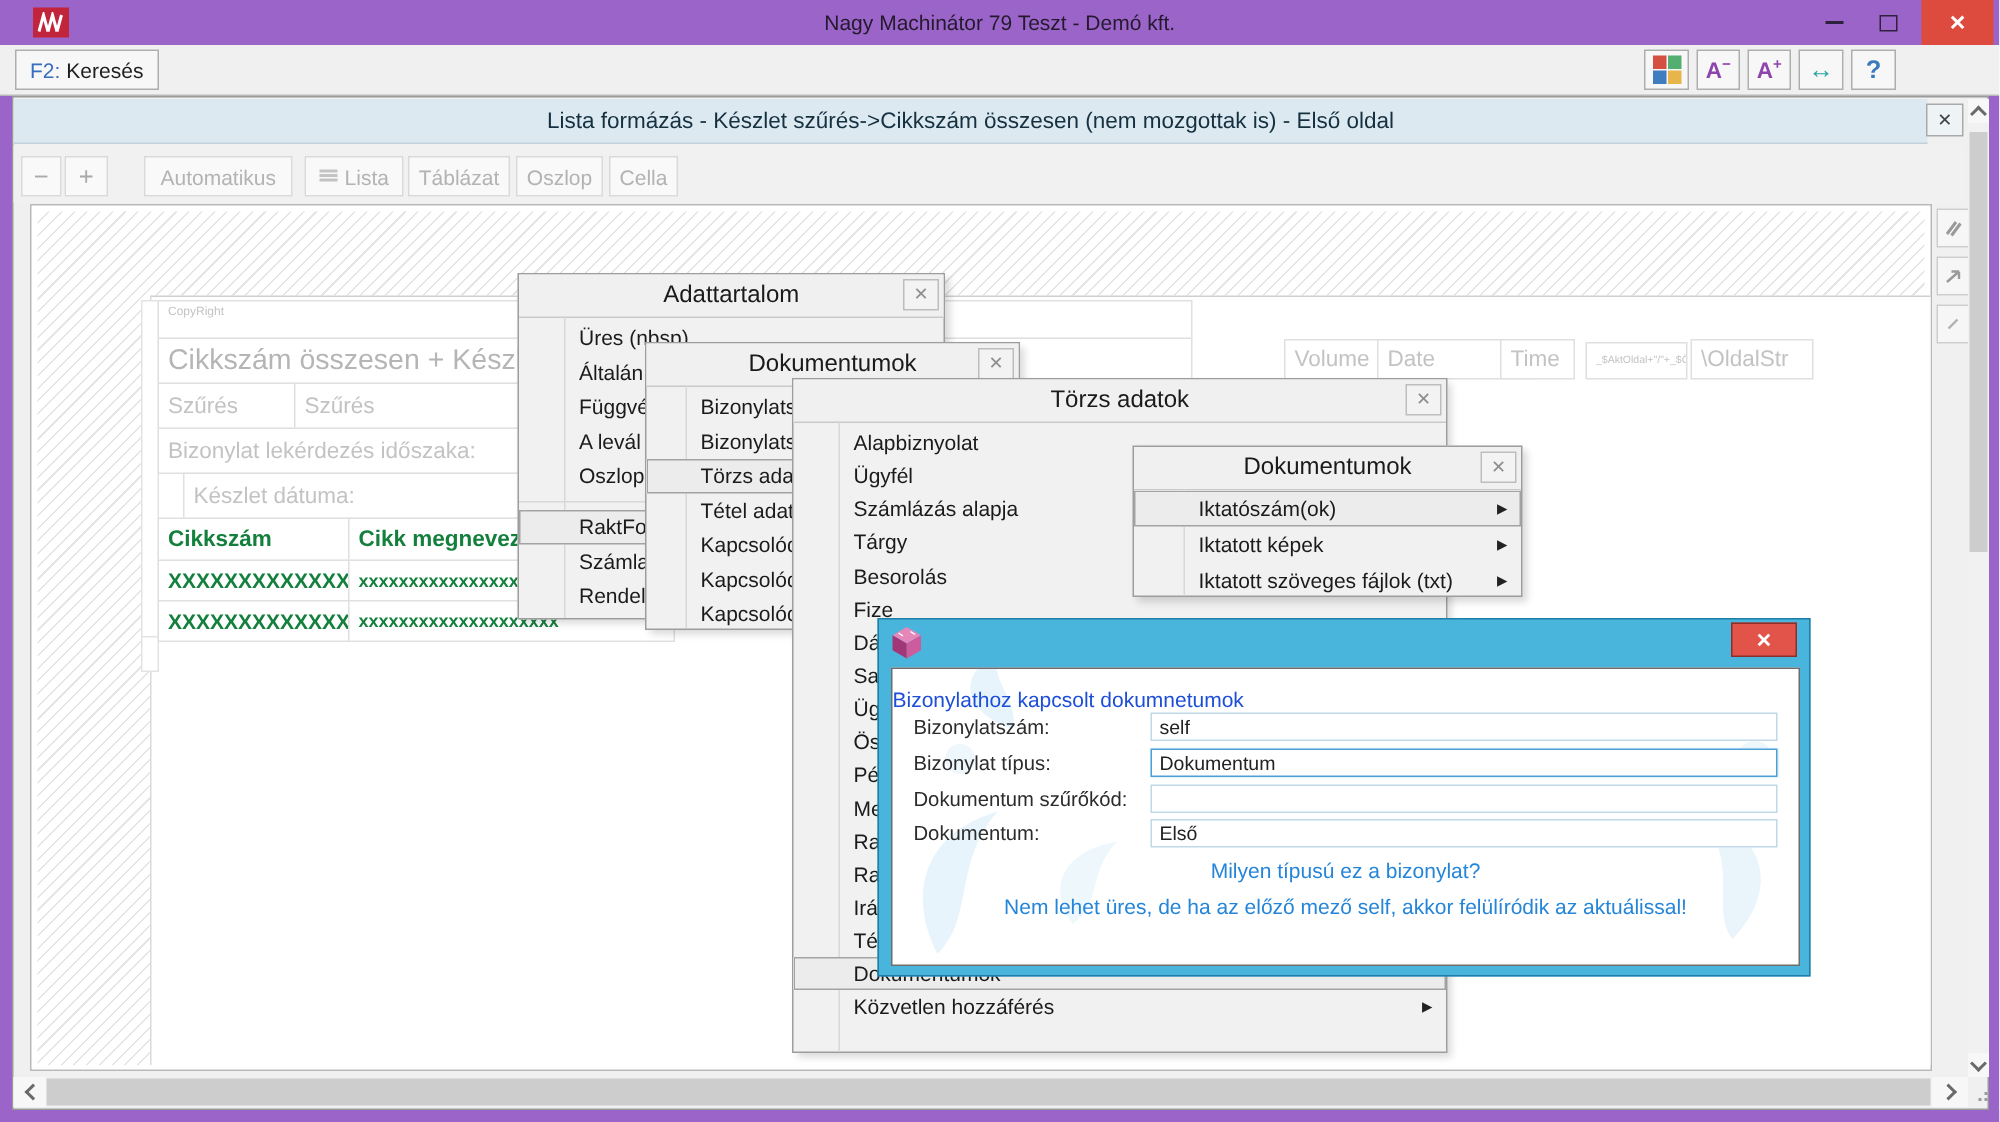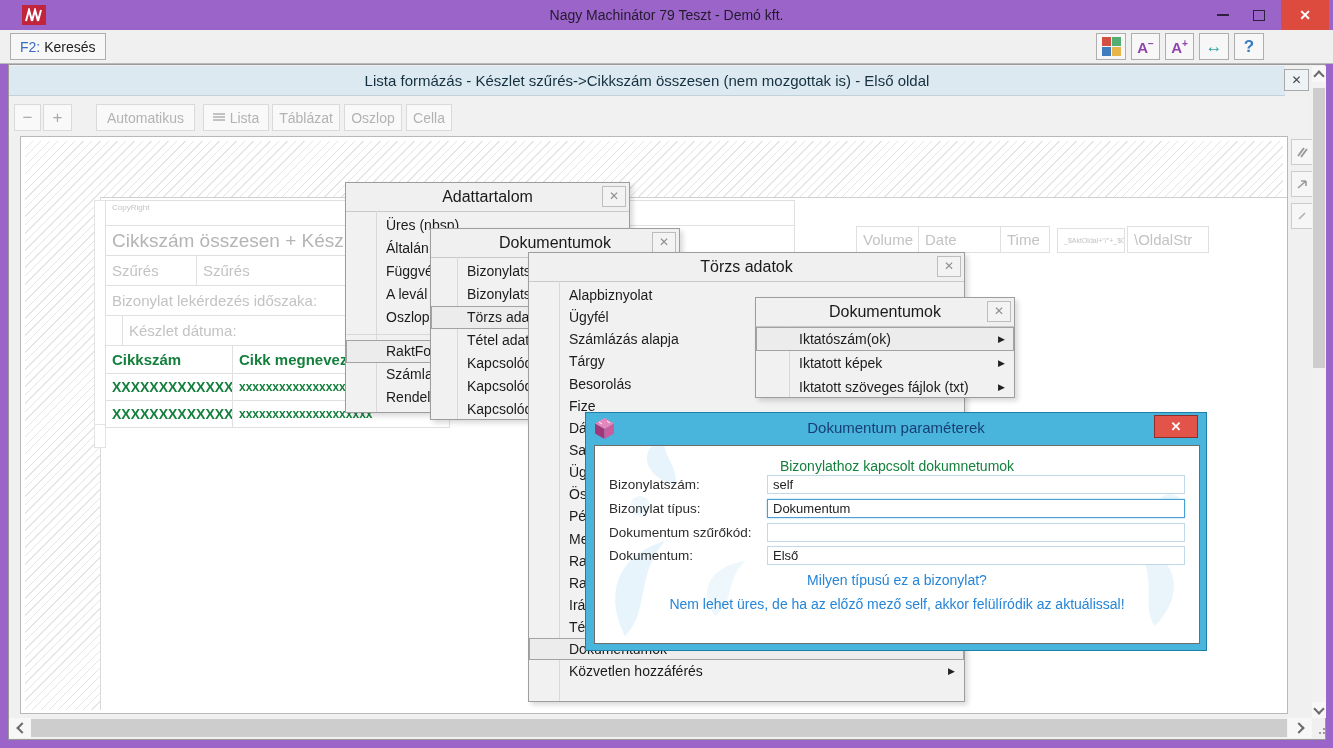--- a/index.html
+++ b/index.html
@@ -98,21 +98,21 @@
   .msep{height:1px;background:#d8d8d8;margin:5px 0;}
 
   
   .dialog{left:585px;top:412px;width:622px;height:239px;background:#49b4dc;border:1px solid #1d7fa6;box-sizing:border-box;z-index:50;}
   .dtitle{position:absolute;left:0;top:0;right:0;height:30px;text-align:center;line-height:30px;
           font-size:15px;color:#173f72;}
   .dicon{position:absolute;left:7px;top:4px;width:23px;height:23px;}
   .dclose{position:absolute;right:8px;top:2px;width:44px;height:23px;background:#e2544a;border:1px solid #8b2f28;
           color:#fff;font-size:13px;font-weight:bold;text-align:center;line-height:21px;box-sizing:border-box;}
   .dpanel{position:absolute;left:8px;top:32px;width:606px;height:199px;background:#fff;border:1px solid #6d6d6d;box-sizing:border-box;overflow:hidden;}
-  .dheader{position:absolute;left:0;top:12px;width:100%;text-align:center;font-size:14px;color:#15803d;}
+  .dheader{position:absolute;left:0;top:12px;width:100%;font-size:14px;color:#1d4ed8;}
   .drow-label{position:absolute;left:14px;font-size:13.5px;color:#2c2c2c;line-height:19px;}
   .dinput{position:absolute;left:172px;width:418px;height:19px;border:1px solid #c0d8e8;box-sizing:border-box;
           font-family:"Liberation Sans",sans-serif;font-size:13px;color:#222;padding:0 5px;background:#fff;}
   .dinput.focused{border:1px solid #4a9fd4;box-shadow:0 0 2px #9fcfec;}
   .dlink{position:absolute;left:0;width:100%;text-align:center;font-size:14px;color:#2585d8;}
   .florals{position:absolute;left:0;top:0;pointer-events:none;}
 </style>
 </head>
 <body>
 
@@ -368,21 +368,20 @@
       <span class="mx">✕</span>
     </div>
     <div class="mbody m24" style="--g:33px;padding-top:1px;">
       <div class="mitem sel"><span>Iktatószám(ok)</span><span class="arr">▶</span></div>
       <div class="mitem"><span>Iktatott képek</span><span class="arr">▶</span></div>
       <div class="mitem"><span>Iktatott szöveges fájlok (txt)</span><span class="arr">▶</span></div>
     </div>
   </div>
 
   <div class="abs dialog">
-    <div class="dtitle">Dokumentum paraméterek</div>
     <div class="dicon">
       <svg width="23" height="23" viewBox="0 0 23 23">
         <polygon points="11.5,1 21,6.5 11.5,12 2,6.5" fill="#e687bb"></polygon>
         <polygon points="2,6.5 11.5,12 11.5,22 2,16.5" fill="#a23777"></polygon>
         <polygon points="21,6.5 11.5,12 11.5,22 21,16.5" fill="#cc5c9d"></polygon>
         <path d="M6 5 L9 7 M14 4 L17 6" stroke="#ffffff" stroke-width="1" fill="none"></path>
       </svg>
     </div>
     <div class="dclose"><span>✕</span></div>
 

